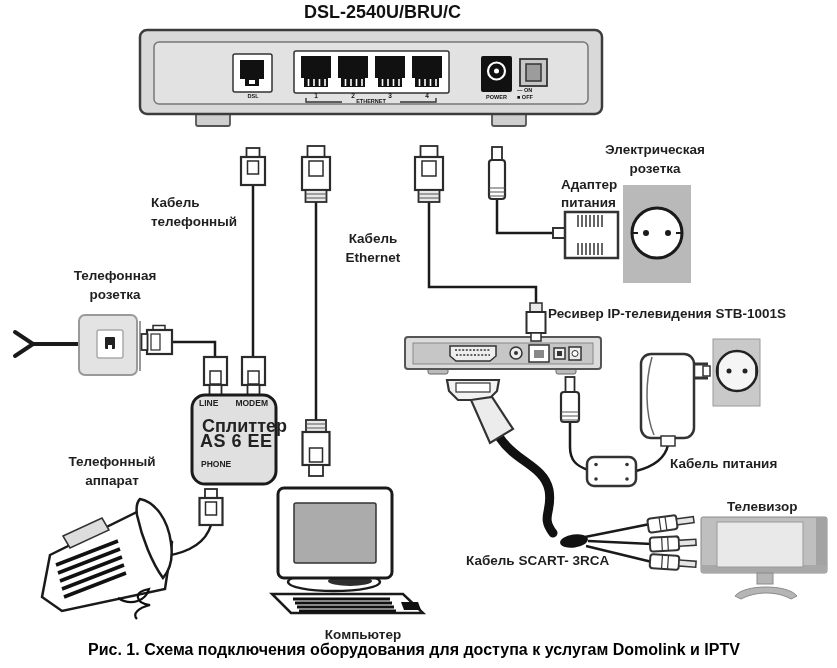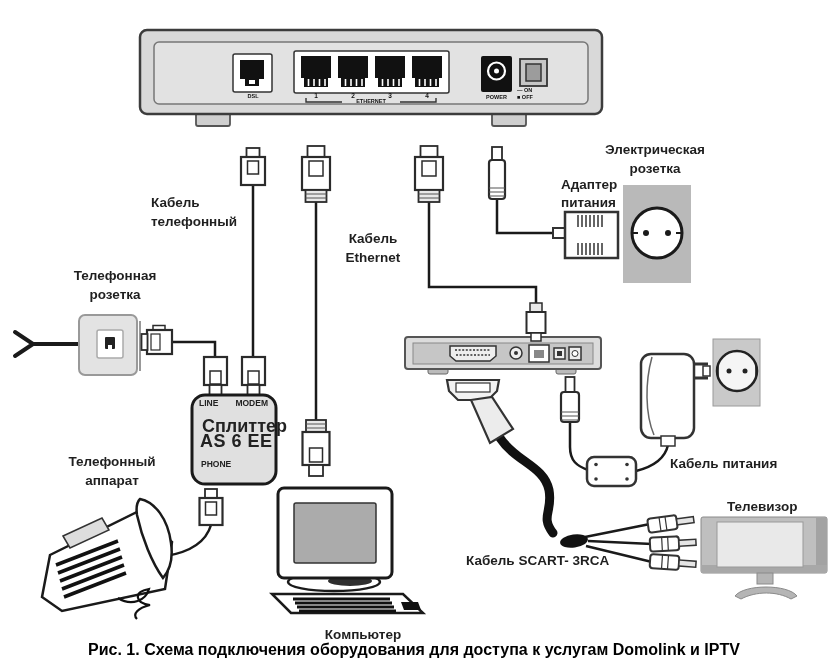--- a/index.html
+++ b/index.html
@@ -284,20 +284,21 @@
   <g>
     <rect x="701" y="517" width="126" height="56" rx="2" fill="#bfbfbf" stroke="#8a8a8a" stroke-width="1"></rect>
     <rect x="816" y="518" width="11" height="54" fill="#a3a3a3"></rect>
     <rect x="701" y="565" width="126" height="8" fill="#a8a8a8"></rect>
     <rect x="717" y="522" width="86" height="45" fill="#e9e9e9" stroke="#999" stroke-width="1"></rect>
     <rect x="757" y="573" width="16" height="11" fill="#b5b5b5" stroke="#8a8a8a" stroke-width="1"></rect>
     <path d="M735,596 C744,584 788,584 797,596 L791,599 C777,591 756,591 741,599 Z" fill="#b5b5b5" stroke="#8a8a8a" stroke-width="1"></path>
   </g>
 </svg>
 
+  <div class="title" style="left:280px;top:2px;width:205px;">DSL-2540U/BRU/C</div>
 
   <div class="tiny" style="left:233px;top:93px;width:40px;text-align:center;font-size:5.5px;">DSL</div>
   <div class="tiny" style="left:311px;top:92px;width:10px;text-align:center;font-size:6.5px;">1</div>
   <div class="tiny" style="left:348px;top:92px;width:10px;text-align:center;font-size:6.5px;">2</div>
   <div class="tiny" style="left:385px;top:92px;width:10px;text-align:center;font-size:6.5px;">3</div>
   <div class="tiny" style="left:422px;top:92px;width:10px;text-align:center;font-size:6.5px;">4</div>
   <div class="tiny" style="left:340px;top:98px;width:62px;text-align:center;font-size:5.5px;">ETHERNET</div>
   <div class="tiny" style="left:477px;top:94px;width:39px;text-align:center;font-size:5.5px;">POWER</div>
   <div class="tiny" style="left:517px;top:87px;font-size:5.5px;">— ON</div>
   <div class="tiny" style="left:517px;top:94px;font-size:5.5px;">■ OFF</div>
@@ -305,20 +306,21 @@
   <div class="lbl" style="left:151px;top:193px;">Кабель
 телефонный</div>
   <div class="lbl center" style="left:337px;top:229px;width:72px;">Кабель
 Ethernet</div>
   <div class="lbl center" style="left:63px;top:266px;width:104px;">Телефонная
 розетка</div>
   <div class="lbl" style="left:561px;top:176px;line-height:18px;">Адаптер
 питания</div>
   <div class="lbl center" style="left:594px;top:140px;width:122px;">Электрическая
 розетка</div>
+  <div class="lbl nowrap" style="left:548px;top:304px;">Ресивер IP-телевидения STB-1001S</div>
   <div class="lbl center" style="left:60px;top:452px;width:104px;">Телефонный
 аппарат</div>
   <div class="lbl nowrap" style="left:670px;top:454px;">Кабель питания</div>
   <div class="lbl nowrap" style="left:727px;top:497px;">Телевизор</div>
   <div class="lbl nowrap" style="left:466px;top:551px;">Кабель SCART- 3RCA</div>
   <div class="lbl center" style="left:311px;top:618px;width:104px;margin-top:7px;">Компьютер</div>
 
   <div class="spl-row">
     <span>LINE</span>
     <span>MODEM</span>

